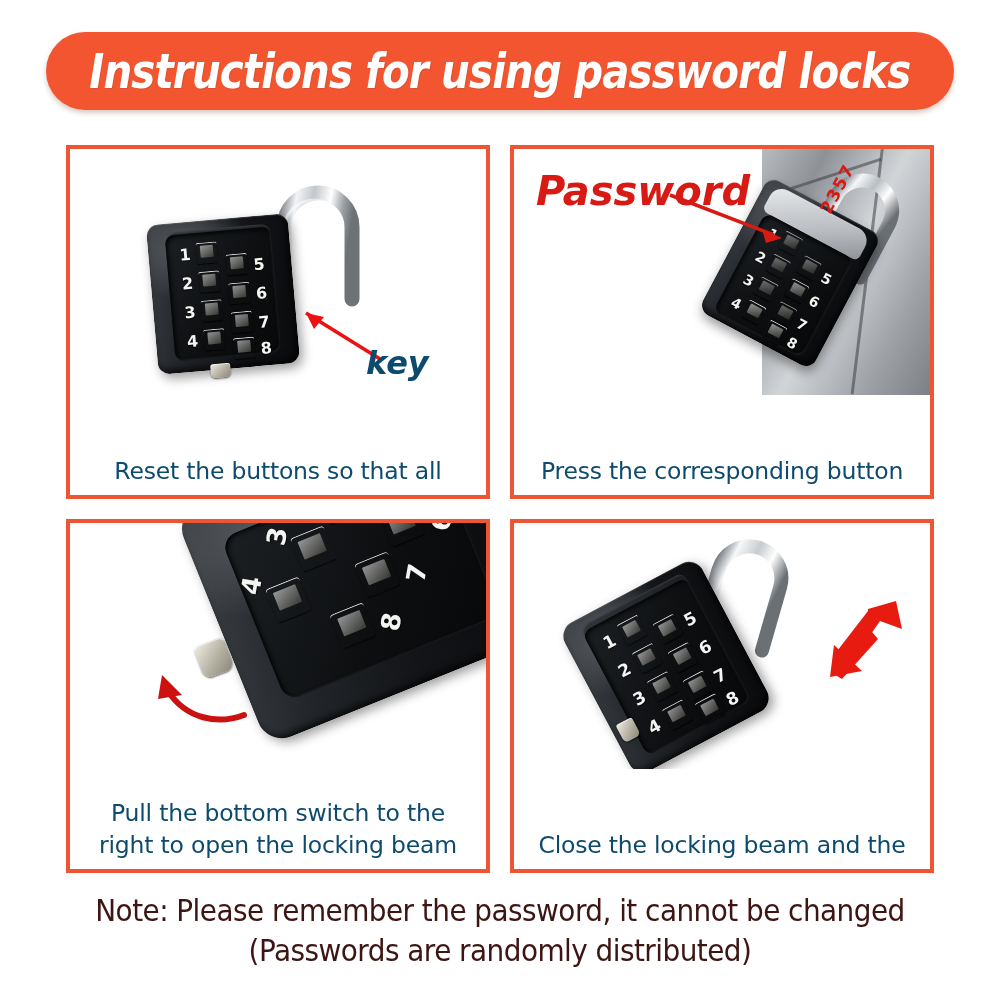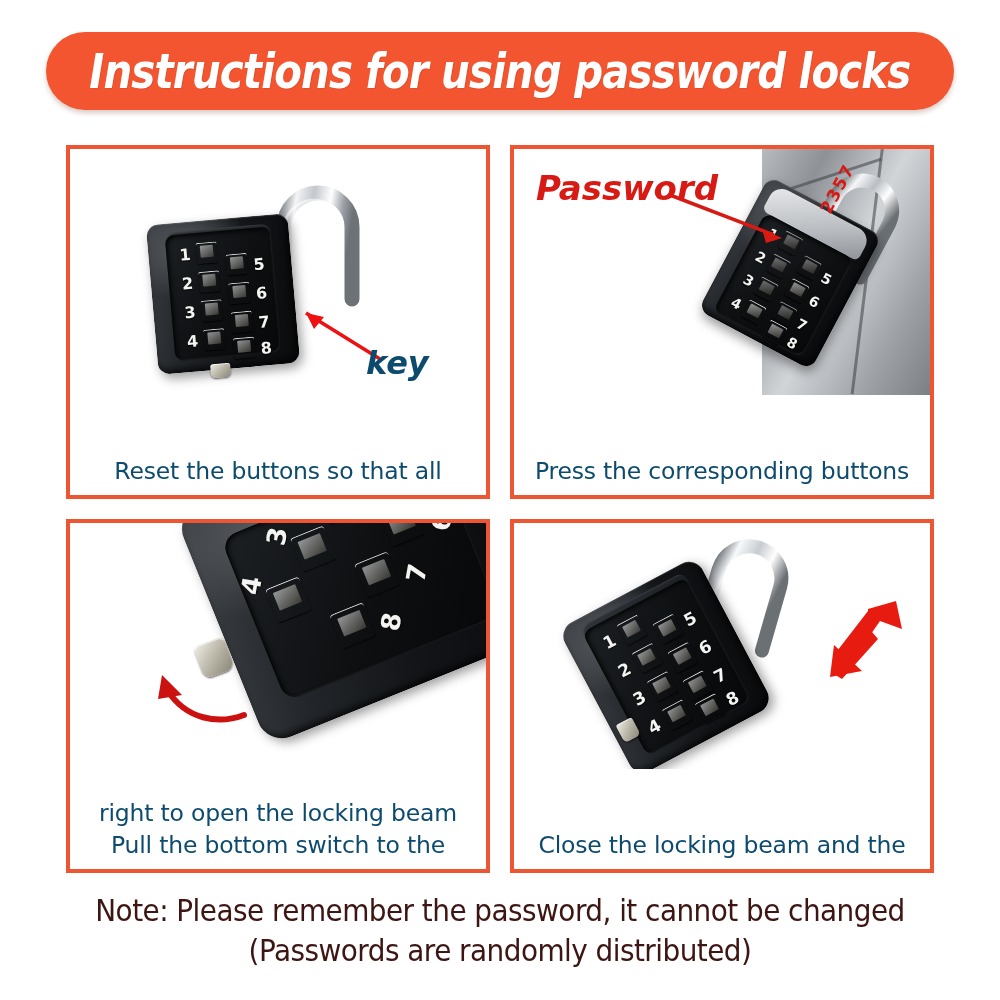--- a/index.html
+++ b/index.html
@@ -315,31 +315,31 @@
           <div class="num" style="left:12px; top:35px; font-size:14px;">2</div>
           <div class="num" style="left:12px; top:61px; font-size:14px;">3</div>
           <div class="num" style="left:12px; top:87px; font-size:14px;">4</div>
           <div class="num" style="left:80px; top:23px; font-size:14px;">5</div>
           <div class="num" style="left:80px; top:49px; font-size:14px;">6</div>
           <div class="num" style="left:80px; top:75px; font-size:14px;">7</div>
           <div class="num" style="left:80px; top:96px; font-size:14px;">8</div>
         </div>
       </div>
 
-      <div class="annot-label" style="left:22px; top:22px; font-size:34px; color:#d81a15;">Password</div>
+      <div class="annot-label" style="left:22px; top:22px; font-size:40px; color:#d81a15;">Password</div>
       <div class="annot-arrow" style="left:152px; top:40px;">
         <svg width="130" height="70" viewBox="0 0 130 70">
           <line x1="4" y1="6" x2="108" y2="46" stroke="#d81a15" stroke-width="3.6"></line>
           <polygon points="116,49 96,40 100,54" fill="#d81a15"></polygon>
         </svg>
       </div>
     </div>
 
     <div class="caption">
-      <span>Press the corresponding buttons</span>
+      <span>Press the corresponding button</span>
     </div>
   </div>
 
   <div class="panel">
     <div class="stage">
 
       <div class="lockbody" style="left:140px; top:-74px; width:300px; height:250px; border-radius:26px;
                   transform:rotate(-22deg);">
         <div class="keypad" style="left:34px; top:40px; width:232px; height:176px; border-radius:16px;">
           <div class="btn" style="left:22px;  top:64px;  width:36px; height:36px; border-radius:4px;"></div>
@@ -363,22 +363,22 @@
 
       <div class="annot-arrow" style="left:62px; top:130px;">
         <svg width="130" height="80" viewBox="0 0 130 80">
           <path d="M112 62 C 86 72, 54 66, 36 38" fill="none" stroke="#cc1111" stroke-width="6" stroke-linecap="round"></path>
           <polygon points="30,22 50,42 26,46" fill="#cc1111"></polygon>
         </svg>
       </div>
     </div>
 
     <div class="caption">
+      <span>Pull the bottom switch to the</span>
       <span>right to open the locking beam</span>
-      <span>Pull the bottom switch to the</span>
     </div>
   </div>
 
   <div class="panel">
     <div class="stage">
 
       <div class="shackle" style="left:178px; top:4px;">
         <svg width="140" height="150" viewBox="0 0 140 150">
           <defs>
             <linearGradient id="steel4" x1="0" y1="0" x2="1" y2="0.3">

